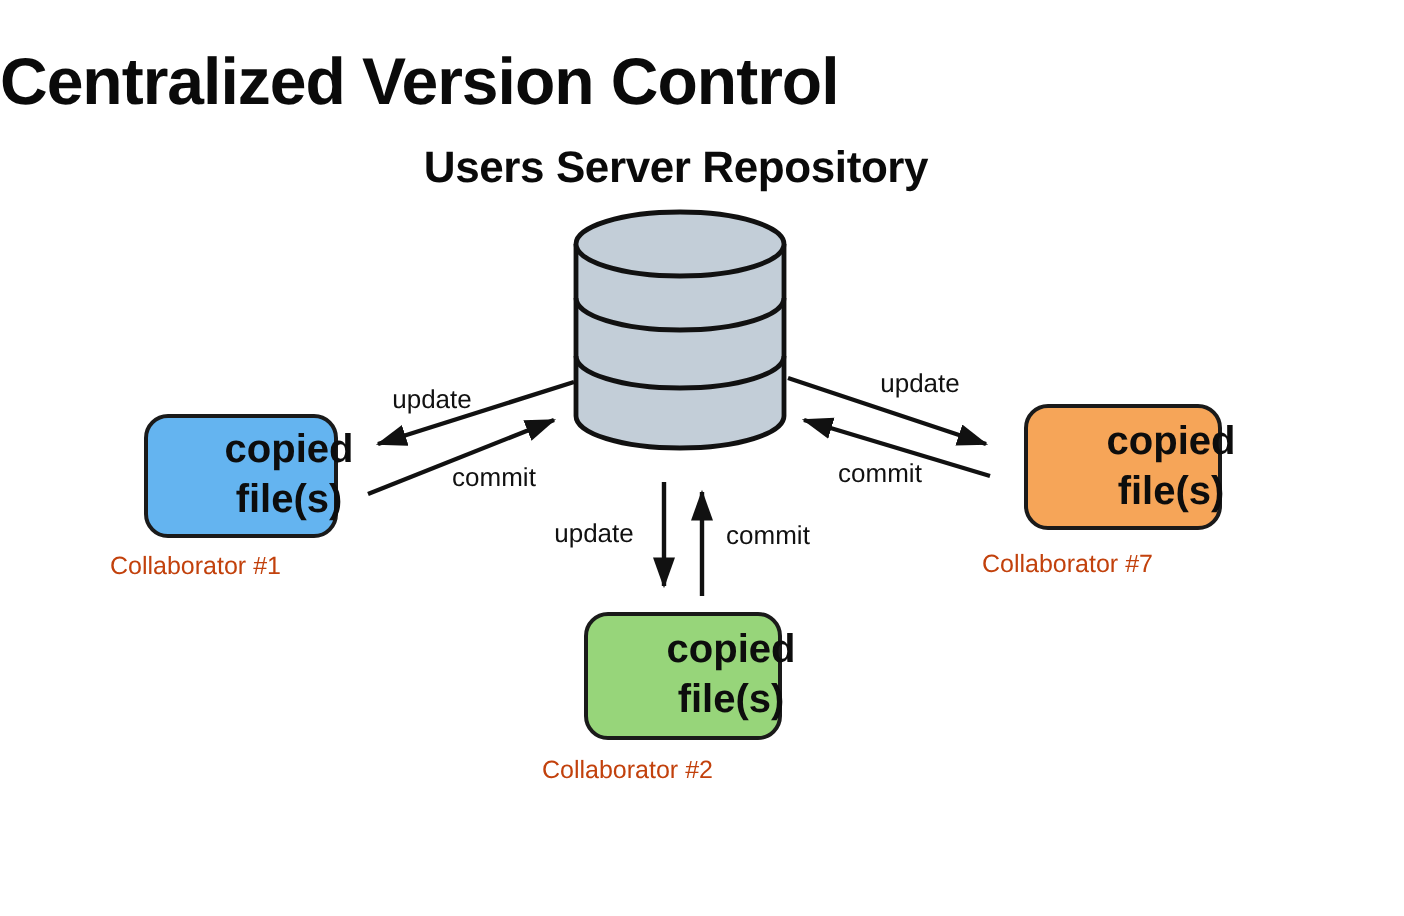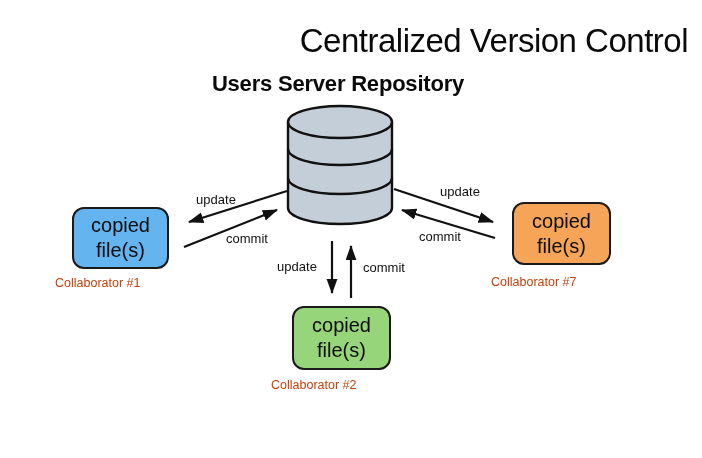--- a/index.html
+++ b/index.html
@@ -8,46 +8,47 @@
     width: 702px;
     height: 458px;
     background: #ffffff;
     font-family: "Liberation Sans", "DejaVu Sans", sans-serif;
     color: #0d0d0d;
     overflow: hidden;
   }
   .abs { position: absolute; }
   .title {
     left: 0; top: 22px; width: 688px;
-    text-align: right;
+    text-align: left;
     font-size: 33px;
-    font-weight: 400;
+    font-weight: 700;
     letter-spacing: -0.5px;
     color: #0a0a0a;
   }
   .subtitle {
     left: 0; top: 71px; width: 676px;
     text-align: center;
     font-size: 22px;
     font-weight: 600;
     letter-spacing: -0.2px;
     color: #0a0a0a;
   }
   svg.diagram { left: 0; top: 0; }
   .box-label {
     display: flex;
     align-items: center;
     justify-content: center;
     text-align: center;
     white-space: pre-line;
     font-size: 20px;
-    font-weight: 400;
+    font-weight: 700;
     line-height: 1.25;
     color: #0d0d0d;
     pointer-events: none;
+    padding-left: 24px;
   }
   .collab-label {
     width: 140px;
     text-align: left;
     font-size: 12.5px;
     font-weight: 400;
     color: #c2410c;
   }
   .arrow-label {
     width: 80px;

